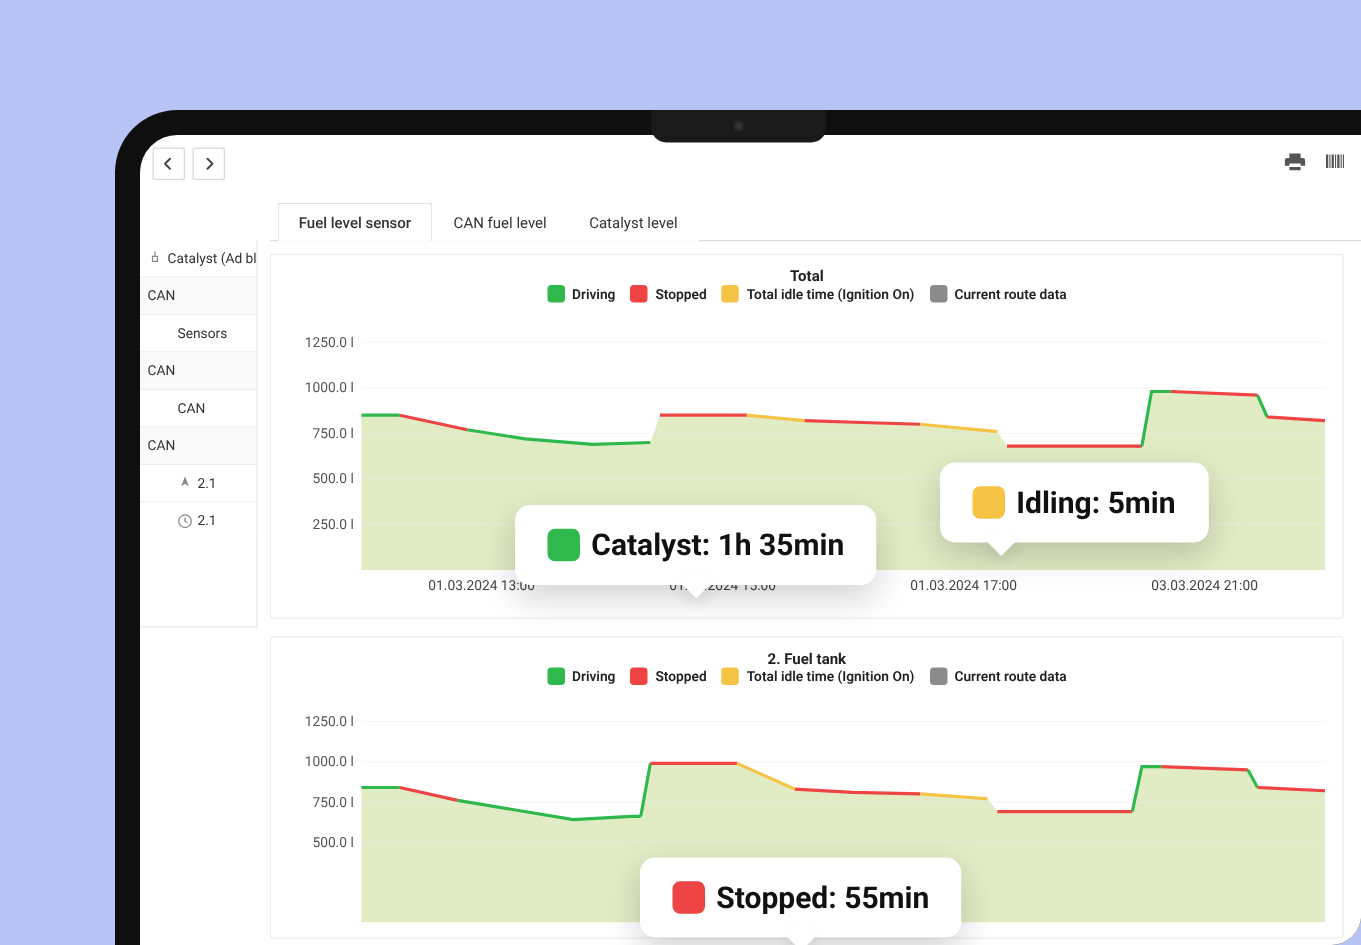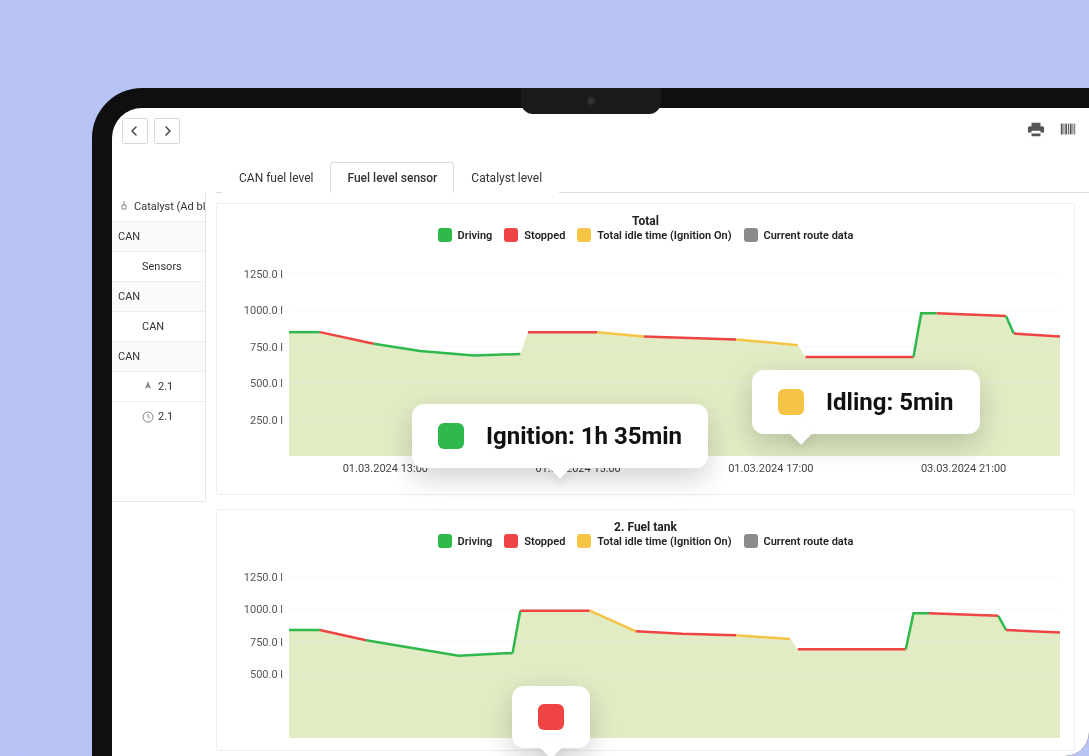--- a/index.html
+++ b/index.html
@@ -45,21 +45,21 @@
   .chart { position: relative; height: 230px; }
   .chart.short { height: 180px; }
   .chart .yaxis { position: absolute; left: 0; top: 0; bottom: 26px; width: 58px; }
   .yaxis .tick { position: absolute; right: 6px; font-size: 11px; color: #555; transform: translateY(-50%); white-space: nowrap; }
   .chart .plot { position: absolute; left: 58px; right: 0; top: 0; bottom: 26px; }
   .chart.noxaxis .plot { bottom: 0; }
   .chart.noxaxis .yaxis { bottom: 0; }
   .chart .xaxis { position: absolute; left: 58px; right: 0; bottom: 0; height: 20px; display: flex; justify-content: space-around; font-size: 11px; color: #444; }
   .plot svg { position: absolute; inset: 0; width: 100%; height: 100%; }
 
-  .tooltip { position: absolute; background: #fff; border-radius: 12px; box-shadow: 0 10px 28px rgba(0,0,0,0.18); padding: 18px 26px; display: flex; align-items: center; gap: 22px; z-index: 40; font-size: 24px; font-weight: 700; color: #111; }
+  .tooltip { position: absolute; background: #fff; border-radius: 12px; box-shadow: 0 10px 28px rgba(0,0,0,0.18); padding: 18px 26px; display: flex; align-items: center; gap: 9px; z-index: 40; font-size: 24px; font-weight: 700; color: #111; }
   .tooltip .tsw { width: 26px; height: 26px; border-radius: 6px; flex: 0 0 26px; }
   .tooltip .tsw.green { background: #2fb94d; }
   .tooltip .tsw.yellow { background: #f6c445; }
   .tooltip .tsw.red { background: #ef4444; }
   .tooltip .arrow { position: absolute; width: 18px; height: 18px; background: #fff; transform: rotate(45deg); z-index: -1; box-shadow: 4px 4px 10px rgba(0,0,0,0.08); }
   .tooltip.t-driving { top: 296px; left: 300px; }
   .tooltip.t-driving .arrow { bottom: -7px; left: 50%; margin-left: -9px; }
   .tooltip.t-idling { top: 262px; left: 640px; }
   .tooltip.t-idling .arrow { bottom: -7px; left: 40px; }
   .tooltip.t-stopped { top: 578px; left: 400px; }
@@ -142,22 +142,22 @@
                 <path d="M6 3v3l2 1" stroke="#888" fill="none"></path>
               </svg>
             <span>2.1</span>
           </div>
           <div class="empty"></div>
         </div>
       </div>
 
       <div class="content">
         <div class="tabs">
+          <div class="tab active"><span>Fuel level sensor</span></div>
           <div class="tab"><span>CAN fuel level</span></div>
-          <div class="tab active"><span>Fuel level sensor</span></div>
           <div class="tab"><span>Catalyst level</span></div>
         </div>
 
         <div class="panels">
 
           <div class="panel">
             <div class="panel-head">
               <div class="panel-title">Total</div>
               <div class="legend">
                 <div class="legend-item">
@@ -269,28 +269,29 @@
                   </svg>
                 </div>
             </div>
           </div>
 
         </div>
       </div>
 
       <div class="tooltip t-driving">
         <span class="tsw green"></span>
-        <span>Ignition: 1h 35min</span>
+        <span>Catalyst: 1h 35min</span>
         <div class="arrow"></div>
       </div>
       <div class="tooltip t-idling">
         <span class="tsw yellow"></span>
         <span>Idling: 5min</span>
         <div class="arrow"></div>
       </div>
       <div class="tooltip t-stopped">
         <span class="tsw red"></span>
+        <span>Stopped: 55min</span>
         <div class="arrow"></div>
       </div>
 
     </div>
   </div>
 </div>
 
 </body></html>

